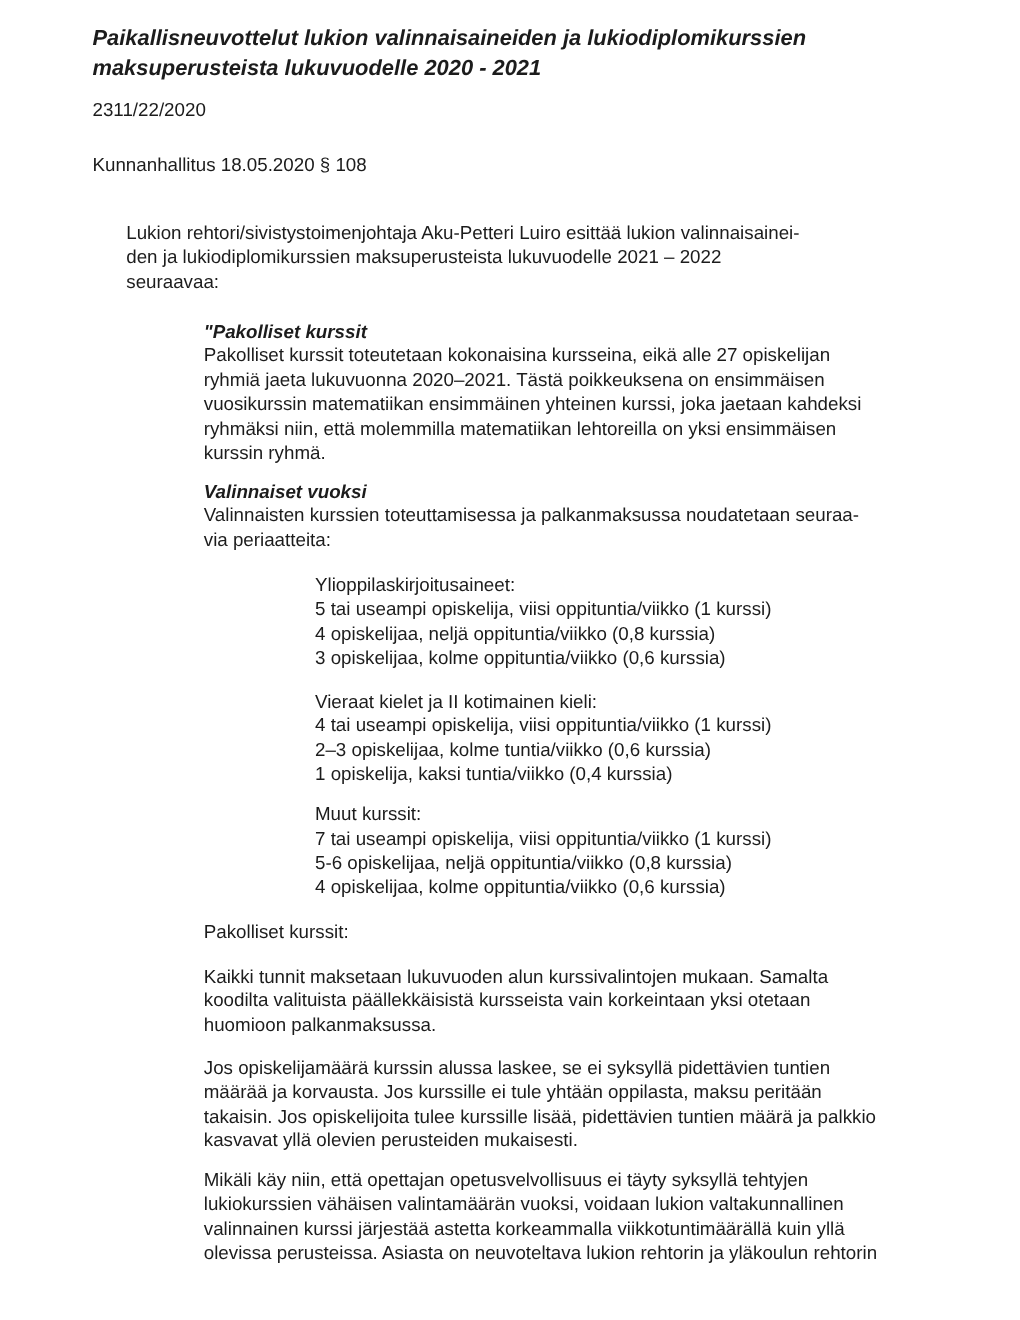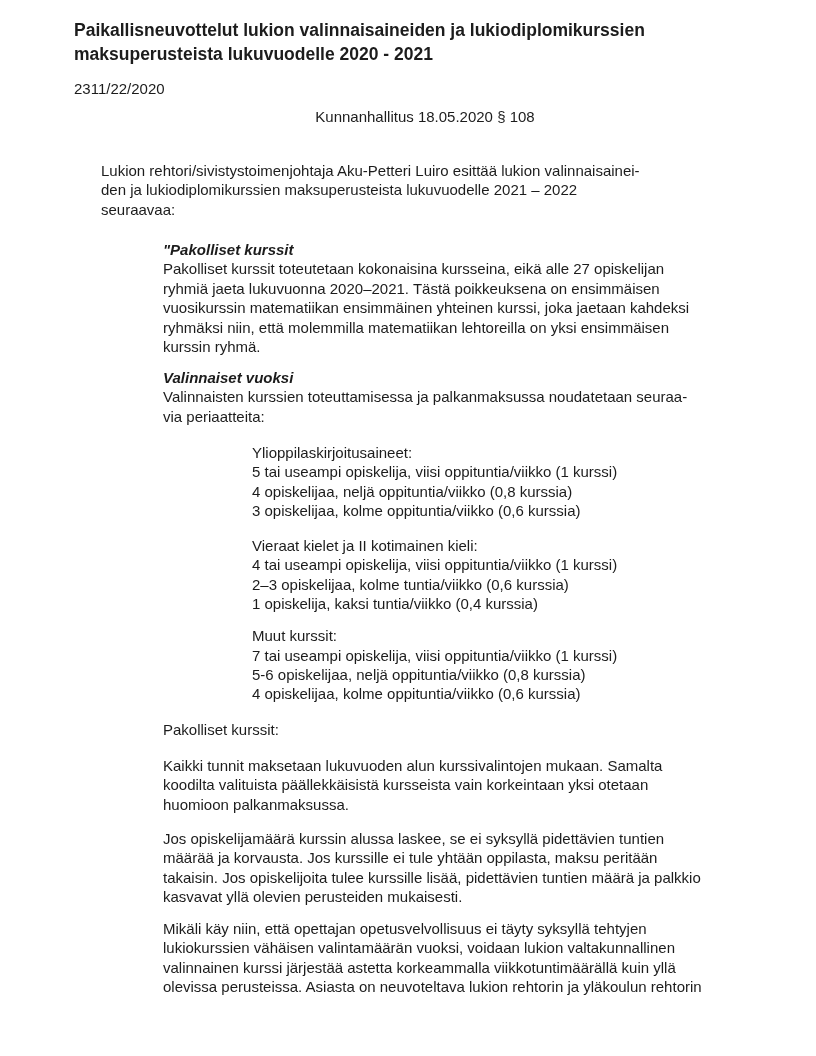--- a/index.html
+++ b/index.html
@@ -24,23 +24,24 @@
   .header-row { display: flex; }
   .header-left  { width: 238px; }
   .header-mid   { width: 210px; }
   .header-right { flex: 0 0 auto; }
   .doc-title {
     margin-top: 14.6px;
     font-size: 17.5px;
     font-weight: bold;
     line-height: 24px;
     width: 660px;
+    font-style: italic;
   }
   .case-number { margin-top: 13px; }
-  .meeting-ref { margin-top: 9px; text-align: center; }
+  .meeting-ref { margin-top: 25px; }
   .body-block  { margin-left: 89px; width: 580px; }
   .deep-block  { margin-left: 178px; width: 500px; }
   .section-heading { font-weight: bold; font-style: italic; }
   .mt-p1    { margin-top: 34.6px; margin-left: 27px; }
   .mt-h2    { margin-top: 20.8px; }
   .mt-h3    { margin-top: 11.6px; }
   .mt-list1 { margin-top: 16.8px; }
   .mt-list2 { margin-top: 15.4px; }
   .mt-list3 { margin-top: 12.4px; }
   .mt-puoli { margin-top: 16.4px; }

